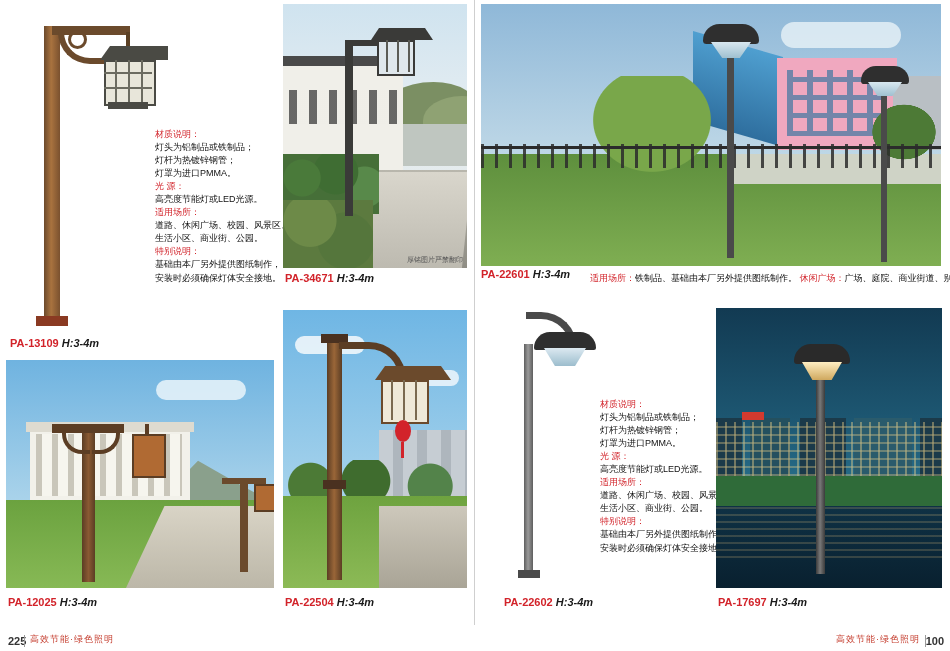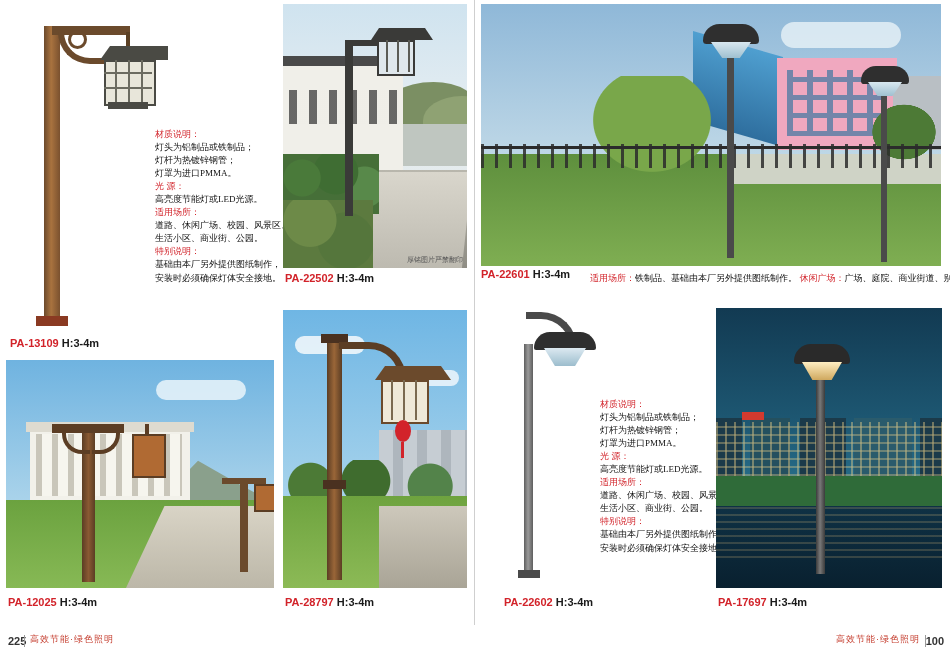--- a/index.html
+++ b/index.html
@@ -7,24 +7,24 @@
     width:950px;height:651px;overflow:hidden;
     background:#ffffff;
     font-family:"Liberation Sans","DejaVu Sans",sans-serif;
     position:relative;
   }
   .page{position:absolute;left:0;top:0;width:950px;height:651px;}
 
   
   .photo{position:absolute;overflow:hidden;border:0;}
   .cap{position:absolute;font-size:11px;font-weight:bold;color:#d2232a;white-space:nowrap;}
-  .cap .blk{color:#1a1a1a;font-weight:bold;}
+  .cap .blk{color:#1a1a1a;font-weight:bold;font-style:italic;}
   .spec{position:absolute;font-size:9px;line-height:1.45;white-space:nowrap;}
   .spec .r{color:#d2232a;}
-  .spec .b{color:#111;font-family:Liberation Serif, serif;}
+  .spec .b{color:#111;}
 
   
   .sky{position:absolute;left:0;top:0;width:100%;height:100%;}
   .woodpole{position:absolute;background:linear-gradient(90deg,#6b4a2c,#a9733f 45%,#7a512f);}
   .lanternbody{position:absolute;background:#e8e6da;border:2px solid #4a4a44;}
 
   
   .footbar{position:absolute;left:0;bottom:0;width:950px;height:26px;background:#ffffff;}
   .fline{position:absolute;left:0;bottom:25px;width:950px;height:1px;background:#d8d8d8;}
   .pgnum{position:absolute;bottom:4px;font-size:11px;color:#333;font-weight:bold;}
@@ -98,21 +98,21 @@
 
     <div style="position:absolute;left:62px;top:36px;width:8px;height:176px;background:#3a3a38;"></div>
     <div style="position:absolute;left:66px;top:36px;width:44px;height:6px;background:#3a3a38;"></div>
     <div style="position:absolute;left:88px;top:24px;width:46px;height:0;border-left:8px solid transparent;border-right:8px solid transparent;border-bottom:12px solid #3a3a38;"></div>
     <div style="position:absolute;left:94px;top:36px;width:34px;height:32px;background:#dfe7ec;border:2px solid #3a3a38;"></div>
     <div style="position:absolute;left:94px;top:36px;width:34px;height:32px;background:repeating-linear-gradient(90deg,transparent 0 9px,#5b5b55 9px 11px);"></div>
     <div class="stamp" style="right:4px;bottom:3px;">厚铭图片严禁翻印</div>
   </div>
 
   <div class="cap" style="left:285px;top:272px;">
-    <span>PA-22502</span>
+    <span>PA-34671</span>
     <span class="blk">H:3-4m</span>
   </div>
 
   <div class="photo" style="left:481px;top:4px;width:460px;height:262px;">
     <div class="sky" style="background:linear-gradient(180deg,#8fb8d8 0%,#bcd6e6 55%,#d9e6ec 100%);"></div>
 
     <div style="position:absolute;left:300px;top:18px;width:120px;height:26px;background:#e9f2f7;border-radius:20px;opacity:.8;"></div>
 
     <div style="position:absolute;left:212px;top:40px;width:90px;height:90px;background:linear-gradient(180deg,#4f9fd0,#2e6e9e);transform:skewY(16deg);"></div>
     <div style="position:absolute;left:296px;top:54px;width:120px;height:92px;background:#f0a8bf;"></div>
@@ -192,21 +192,21 @@
     <div style="position:absolute;left:56px;top:32px;width:60px;height:30px;border-top:7px solid #5b3d24;border-right:7px solid #5b3d24;border-radius:0 44px 0 0;"></div>
 
     <div style="position:absolute;left:92px;top:56px;width:56px;height:0;border-left:10px solid transparent;border-right:10px solid transparent;border-bottom:14px solid #6b4a2c;"></div>
     <div style="position:absolute;left:98px;top:70px;width:44px;height:40px;background:#efe9d8;border:2px solid #6b4a2c;"></div>
     <div style="position:absolute;left:98px;top:70px;width:44px;height:40px;background:repeating-linear-gradient(90deg,transparent 0 10px,#7a6a50 10px 12px);"></div>
     <div style="position:absolute;left:112px;top:110px;width:16px;height:22px;background:#d2232a;border-radius:50%;"></div>
     <div style="position:absolute;left:118px;top:132px;width:3px;height:16px;background:#d2232a;"></div>
   </div>
 
   <div class="cap" style="left:285px;top:596px;">
-    <span>PA-28797</span>
+    <span>PA-22504</span>
     <span class="blk">H:3-4m</span>
   </div>
 
   <div class="photo" style="left:490px;top:300px;width:120px;height:286px;background:#ffffff;">
     <div style="position:absolute;left:34px;top:44px;width:9px;height:232px;background:linear-gradient(90deg,#5e5e5e,#9a9a9a 45%,#5e5e5e);"></div>
     <div style="position:absolute;left:36px;top:12px;width:44px;height:36px;border-top:7px solid #4a4a4a;border-right:7px solid #4a4a4a;border-radius:0 36px 0 0;"></div>
     <div style="position:absolute;left:44px;top:32px;width:62px;height:18px;background:#2f2f2f;border-radius:30px 30px 4px 4px;"></div>
     <div style="position:absolute;left:54px;top:48px;width:42px;height:18px;background:linear-gradient(180deg,#dce9f1,#9cbdcd);clip-path:polygon(0 0,100% 0,74% 100%,26% 100%);"></div>
     <div style="position:absolute;left:28px;top:270px;width:22px;height:8px;background:#4a4a4a;"></div>
   </div>

